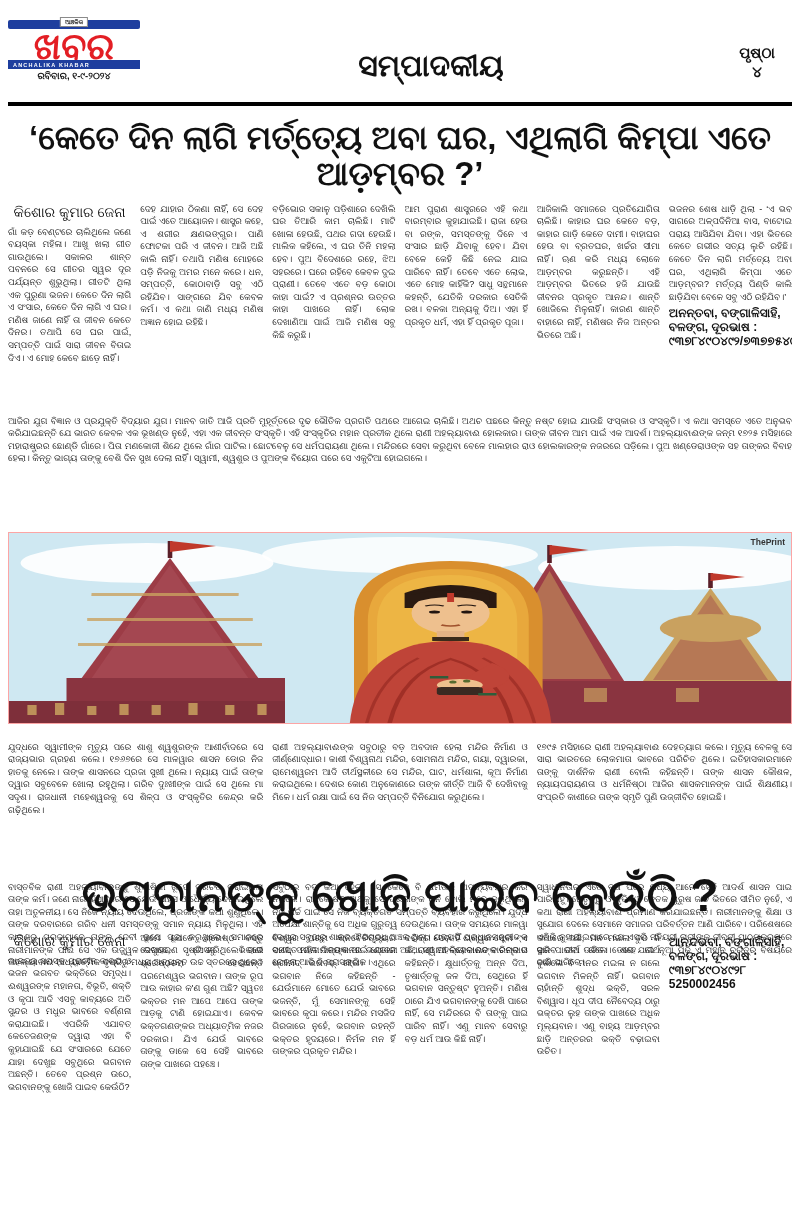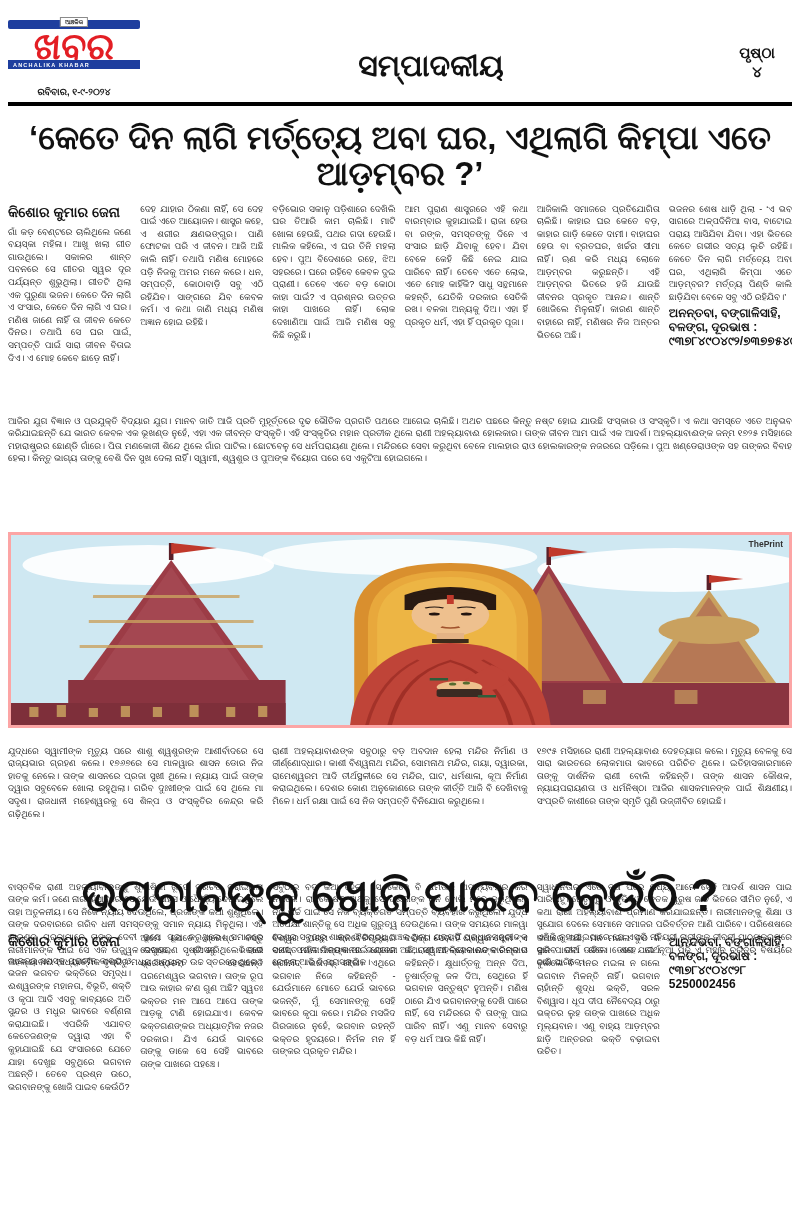--- a/index.html
+++ b/index.html
@@ -13,43 +13,43 @@
   .masthead{width:132px;flex:0 0 auto;}
   .m-top{position:relative;height:9px;background:#1e3e9e;border-radius:2px;}
   .m-top-label{position:absolute;left:50%;top:-3px;transform:translateX(-50%);
     background:#fff;border:1px solid #8a8a8a;font-size:6px;line-height:1.4;
     padding:0 4px;color:#222;white-space:nowrap;font-weight:bold;}
   .m-title{color:#e31e24;font-size:37px;font-weight:bold;line-height:0.9;
     text-align:center;transform:skewX(-4deg);margin-top:1px;
     text-shadow:1px 1px 0 #fff,-1px -1px 0 #fff;}
   .m-sub{background:#1e3e9e;color:#fff;font-size:5.5px;letter-spacing:1.2px;
     padding:1.5px 5px;font-weight:bold;margin-top:-3px;position:relative;}
-  .m-date{font-size:9.5px;text-align:center;margin-top:17px;font-weight:bold;}
+  .m-date{font-size:9.5px;text-align:center;margin-top:1px;font-weight:bold;}
   .section-title{flex:1;text-align:center;font-size:30px;font-weight:bold;
     align-self:center;padding-top:14px;}
   .pageno{flex:0 0 70px;text-align:center;font-size:15px;font-weight:bold;
     align-self:center;padding-top:6px;line-height:1.3;}
   .hrule{border-bottom:4px solid #000;margin-top:4px;}
   
   .headline1{font-size:33px;font-weight:bold;text-align:center;margin:14px 0 10px;line-height:1.1;}
   .headline2{font-size:50px;font-weight:bold;text-align:center;margin:10px 0 8px;line-height:1.05;}
   .headline3{font-size:46px;font-weight:bold;text-align:center;margin:8px 0 13px;line-height:1.05;}
   
   .cols{display:flex;gap:9px;}
   .col{flex:1;overflow:hidden;}
   .coltext{font-size:9px;line-height:1.40;text-align:justify;word-break:break-word;}
-  .byline{font-size:14px;font-weight:bold;margin:1px 0 5px;white-space:nowrap;}
+  .byline{font-size:14px;font-weight:normal;margin:1px 0 5px;white-space:nowrap;text-align:center;}
   .signature{font-size:12px;font-weight:bold;margin-top:3px;text-align:left;}
   .a1-cols{height:212px;}
   .a3-cols{height:232px;}
   
   .a2-grid{display:flex;gap:9px;height:448px;flex-direction:column;}
   .a2-left{flex:0 0 108px;overflow:hidden;}
   .a2-mid{flex:0 0 340px;display:flex;flex-direction:column;}
-  .photo{height:190px;border:3px solid #fca5a5;position:relative;overflow:hidden;flex:0 0 auto;}
+  .photo{height:190px;border:1px solid #fca5a5;position:relative;overflow:hidden;flex:0 0 auto;}
   .photo svg{display:block;width:100%;height:100%;}
   .credit{position:absolute;top:4px;right:6px;font-size:8.5px;font-weight:bold;color:#333;}
   .a2-mid-cols{margin-top:17px;flex:1;overflow:hidden;}
   .a2-right{flex:1;}
   .tall-col{height:100%;}
 </style>
 </head>
 <body>
 
 <div class="page">

